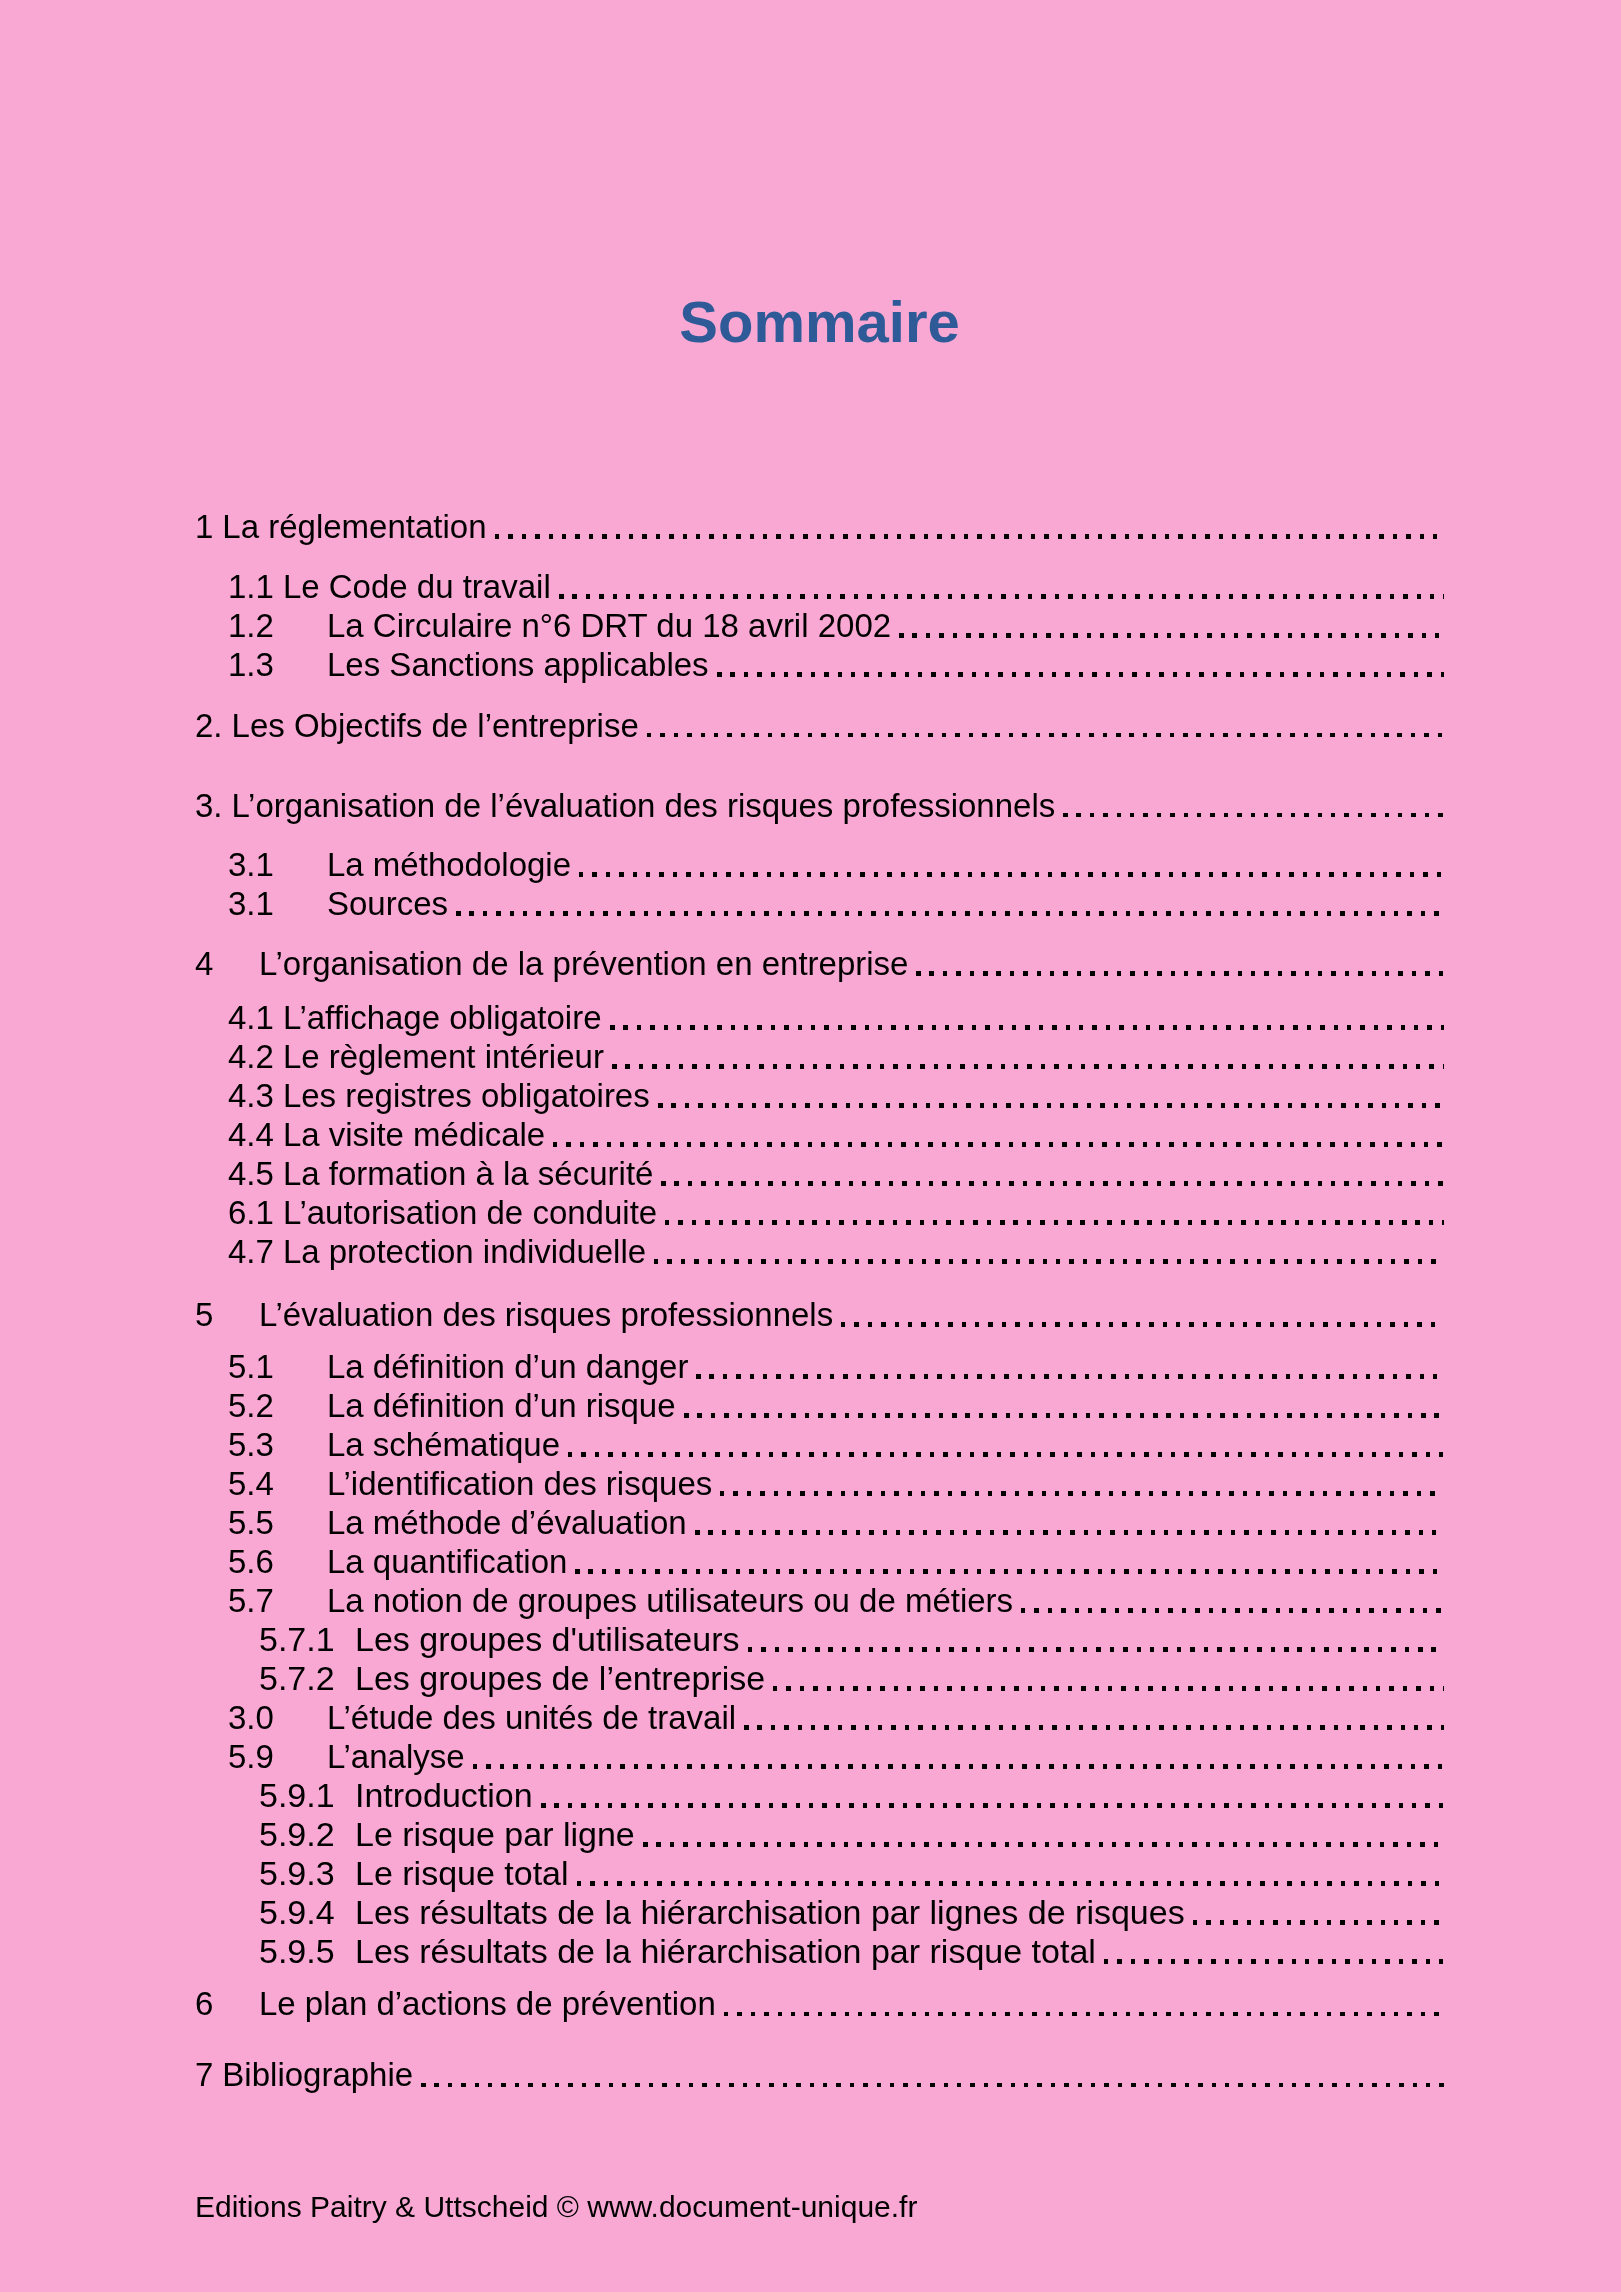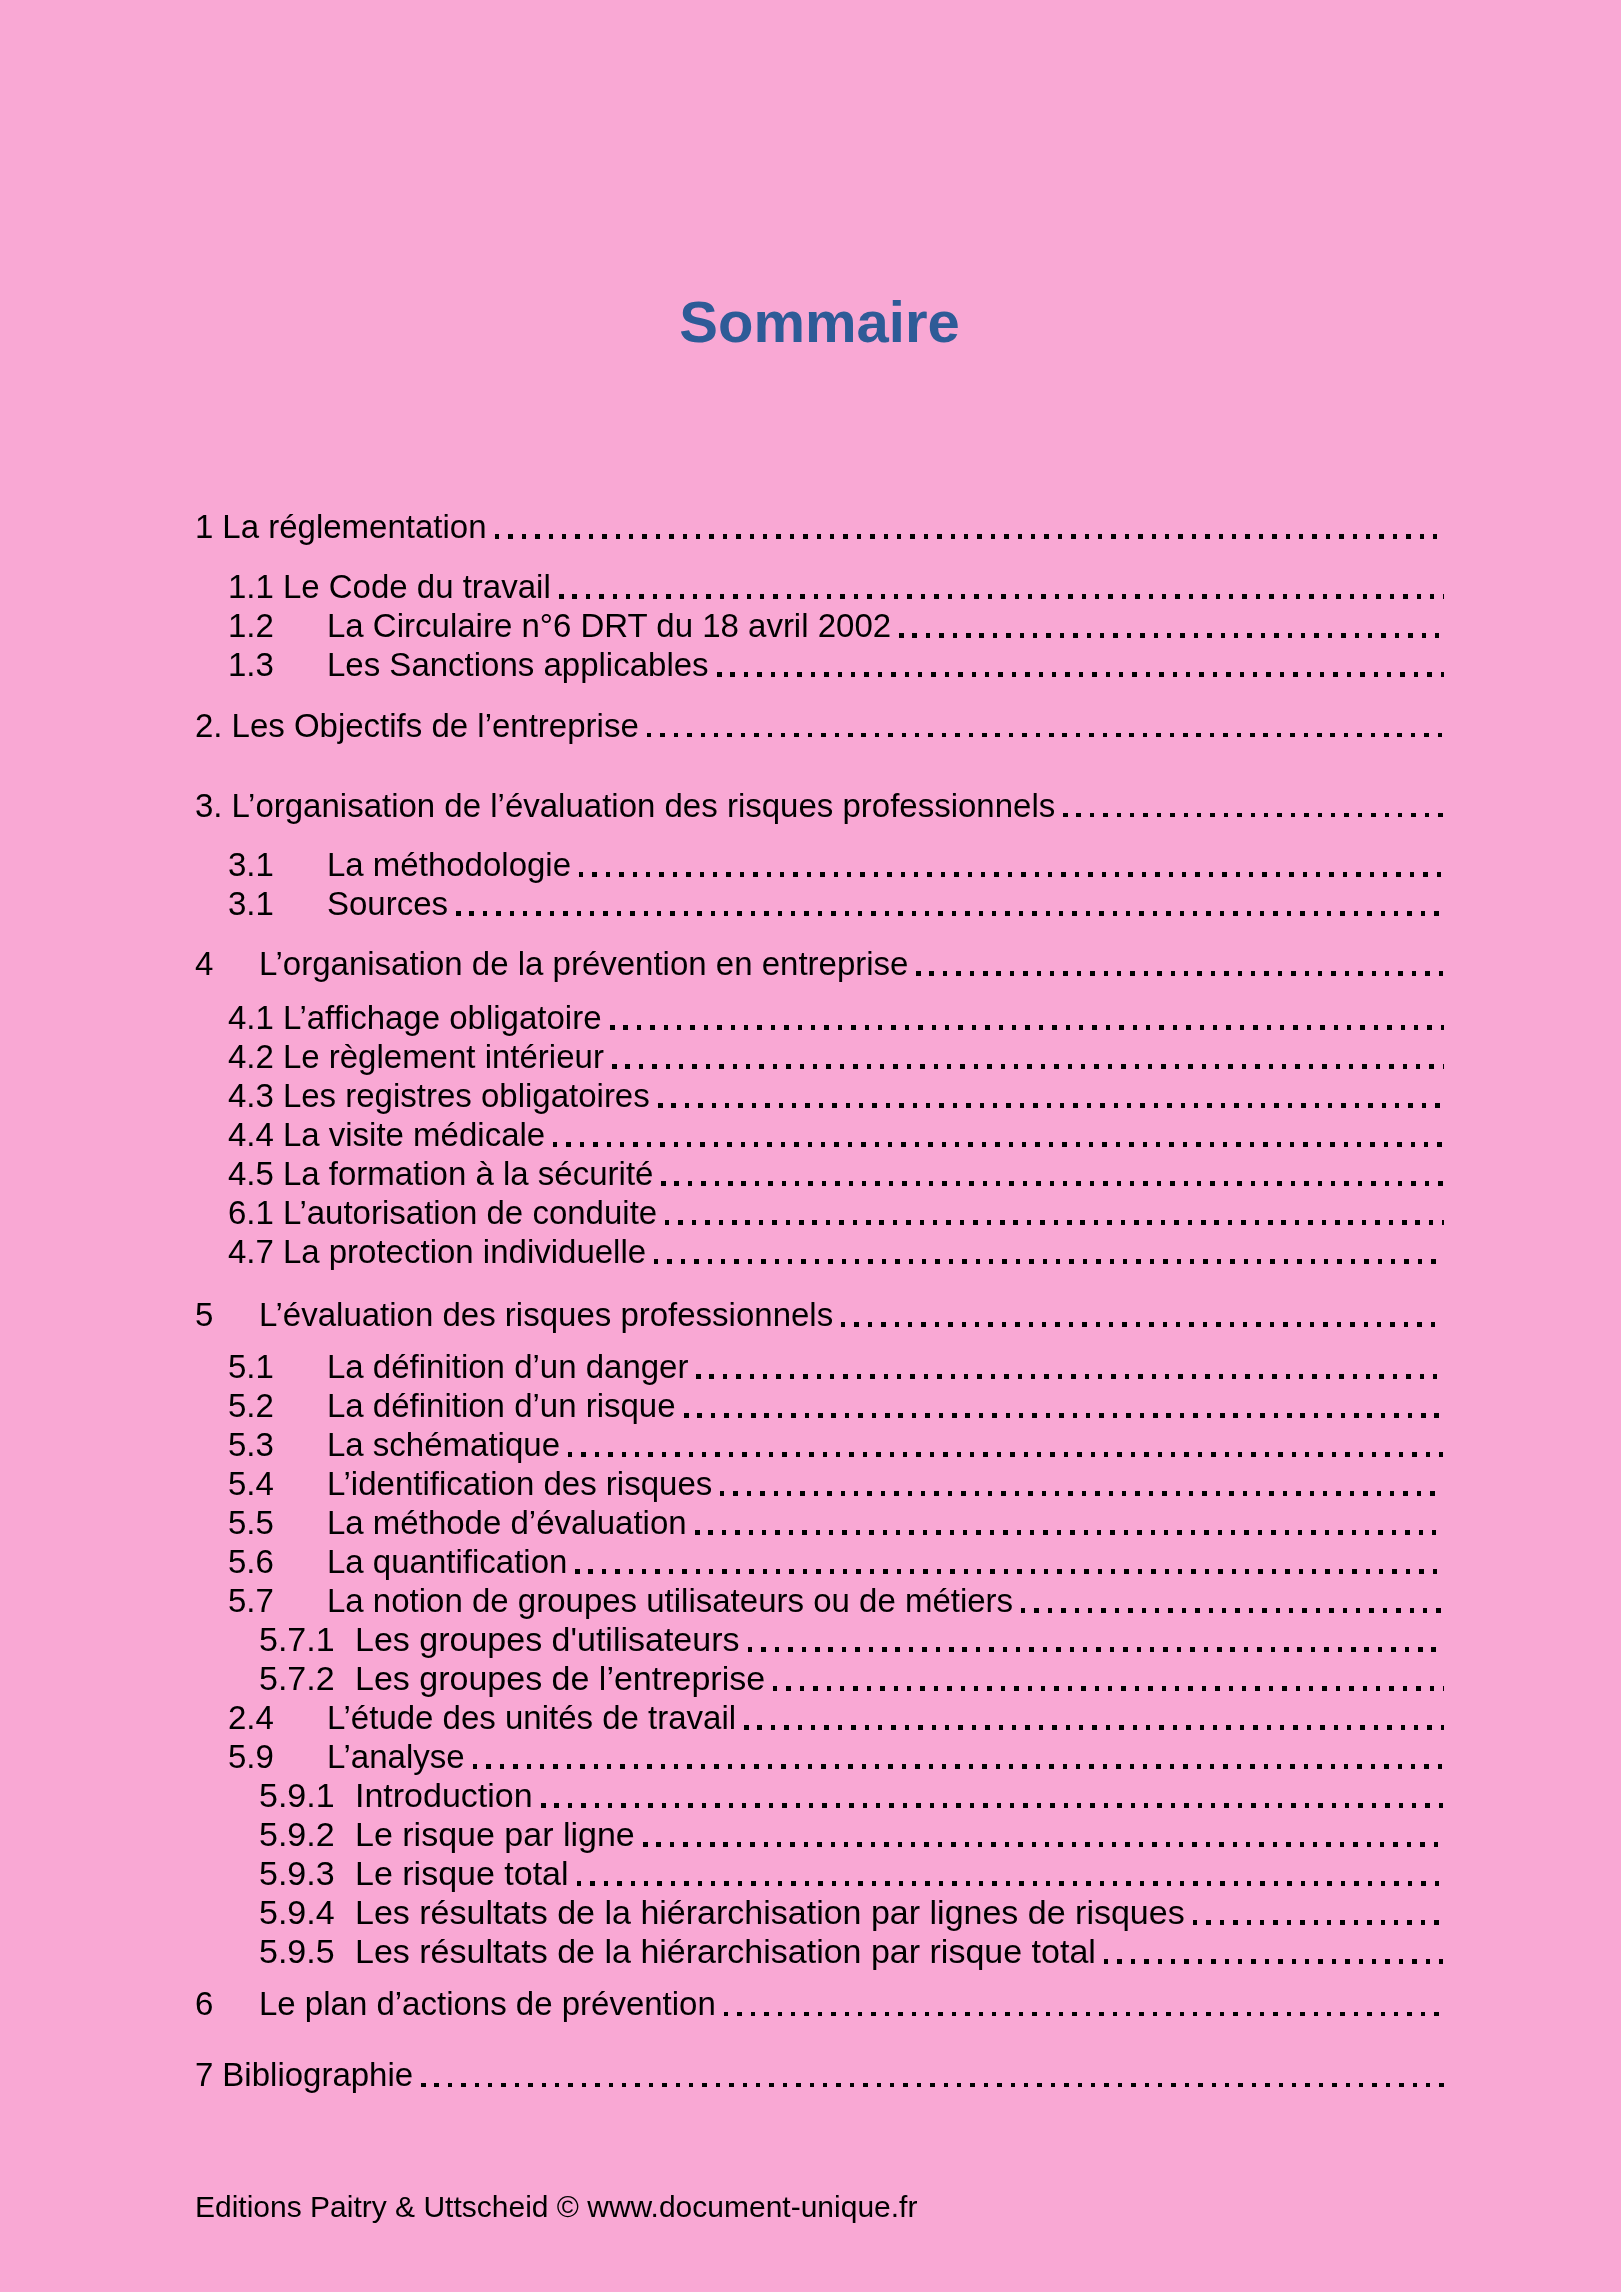--- a/index.html
+++ b/index.html
@@ -84,21 +84,21 @@
       <div class="row lvl1 tab" style="margin-top: 24px;"><span class="num">5</span><span class="label">L’évaluation des risques professionnels</span><span class="dots"></span></div>
       <div class="row lvl2 tab" style="margin-top: 13.4px;"><span class="num">5.1</span><span class="label">La définition d’un danger</span><span class="dots"></span></div>
       <div class="row lvl2 tab"><span class="num">5.2</span><span class="label">La définition d’un risque</span><span class="dots"></span></div>
       <div class="row lvl2 tab"><span class="num">5.3</span><span class="label">La schématique</span><span class="dots"></span></div>
       <div class="row lvl2 tab"><span class="num">5.4</span><span class="label">L’identification des risques</span><span class="dots"></span></div>
       <div class="row lvl2 tab"><span class="num">5.5</span><span class="label">La méthode d’évaluation</span><span class="dots"></span></div>
       <div class="row lvl2 tab"><span class="num">5.6</span><span class="label">La quantification</span><span class="dots"></span></div>
       <div class="row lvl2 tab"><span class="num">5.7</span><span class="label">La notion de groupes utilisateurs ou de métiers</span><span class="dots"></span></div>
       <div class="row lvl3 tab"><span class="num">5.7.1</span><span class="label">Les groupes d'utilisateurs</span><span class="dots"></span></div>
       <div class="row lvl3 tab"><span class="num">5.7.2</span><span class="label">Les groupes de l’entreprise</span><span class="dots"></span></div>
-      <div class="row lvl2 tab"><span class="num">2.4</span><span class="label">L’étude des unités de travail</span><span class="dots"></span></div>
+      <div class="row lvl2 tab"><span class="num">3.0</span><span class="label">L’étude des unités de travail</span><span class="dots"></span></div>
       <div class="row lvl2 tab"><span class="num">5.9</span><span class="label">L’analyse</span><span class="dots"></span></div>
       <div class="row lvl3 tab"><span class="num">5.9.1</span><span class="label">Introduction</span><span class="dots"></span></div>
       <div class="row lvl3 tab"><span class="num">5.9.2</span><span class="label">Le risque par ligne</span><span class="dots"></span></div>
       <div class="row lvl3 tab"><span class="num">5.9.3</span><span class="label">Le risque total</span><span class="dots"></span></div>
       <div class="row lvl3 tab"><span class="num">5.9.4</span><span class="label">Les résultats de la hiérarchisation par lignes de risques</span><span class="dots"></span></div>
       <div class="row lvl3 tab"><span class="num">5.9.5</span><span class="label">Les résultats de la hiérarchisation par risque total</span><span class="dots"></span></div>
       <div class="row lvl1 tab" style="margin-top: 13.4px;"><span class="num">6</span><span class="label">Le plan d’actions de prévention</span><span class="dots"></span></div>
       <div class="row lvl1" style="margin-top: 32px;"><span class="num">7</span><span class="label">Bibliographie</span><span class="dots"></span></div>
     </div>
   <div class="footer">

